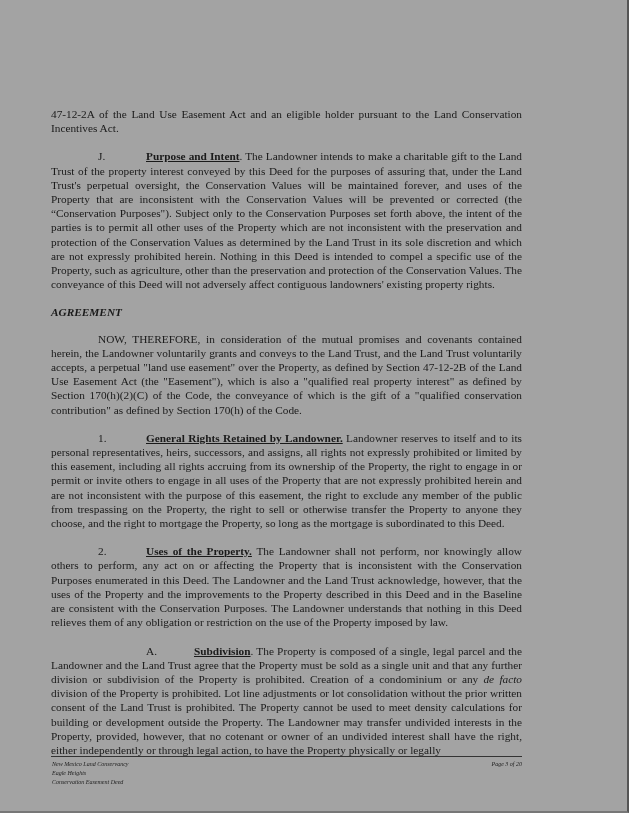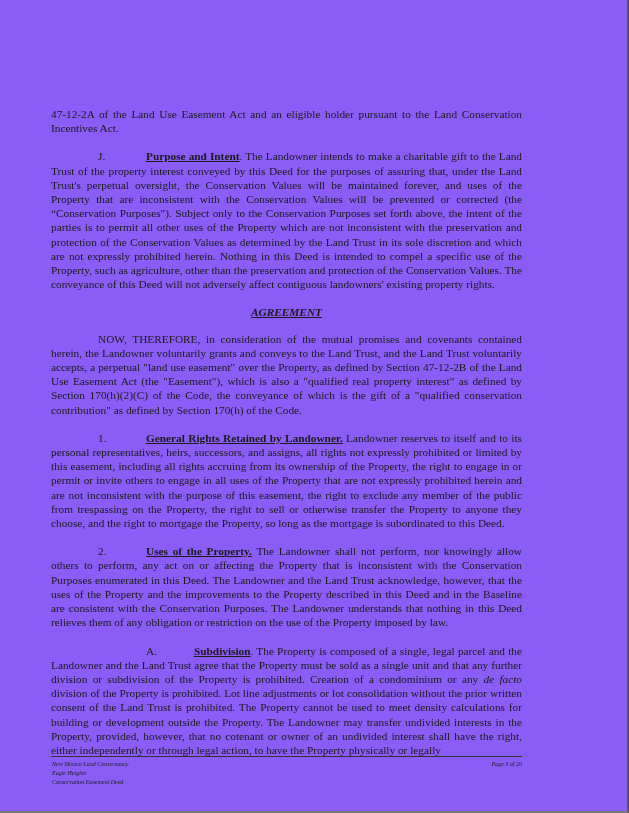--- a/index.html
+++ b/index.html
@@ -1,32 +1,32 @@
 <!DOCTYPE html>
 <html><head>
 <meta charset="utf-8">
 <style>
   html, body { margin: 0; padding: 0; background: #ffffff; }
   body { width: 629px; height: 813px; position: relative; overflow: hidden; }
   .page {
     position: absolute; left: 0; top: 0; width: 627px; height: 811px;
     border-right: 2px solid #555; border-bottom: 2px solid #777;
-    background: #8b5cf6;
+    background: #a3a3a3;
   }
   .content {
     position: absolute; left: 51px; top: 107px; width: 471px;
     font-family: "Liberation Serif", serif; font-size: 11.3px; line-height: 14.2px;
     color: #1a1a1a; text-align: justify;
   }
   .content p { margin: 0 0 14px 0; }
   .indent { text-indent: 47px; }
   .indent2 { text-indent: 95px; }
   .num { display: inline-block; width: 48px; text-indent: 0; }
   .u { text-decoration: underline; font-weight: bold; }
-  .heading { text-align: center; font-weight: bold; font-style: italic; margin: 0 0 12px 0; text-decoration: underline; }
+  .heading { font-weight: bold; font-style: italic; margin: 0 0 12px 0; }
   .footer-rule { position: absolute; left: 51px; top: 756px; width: 471px; height: 1px; background: #333; }
   .footer-left {
     position: absolute; left: 52px; top: 760px;
     font-family: "Liberation Serif", serif; font-style: italic; font-size: 6px; line-height: 9px; color: #222;
   }
   .footer-right {
     position: absolute; left: 470px; top: 760px; width: 52px; text-align: right;
     font-family: "Liberation Serif", serif; font-style: italic; font-size: 6px; line-height: 9px; color: #222;
   }
 </style>

